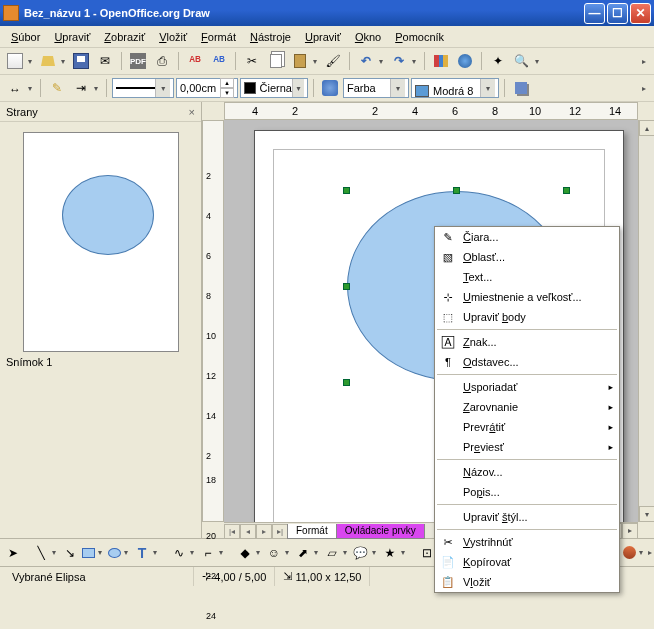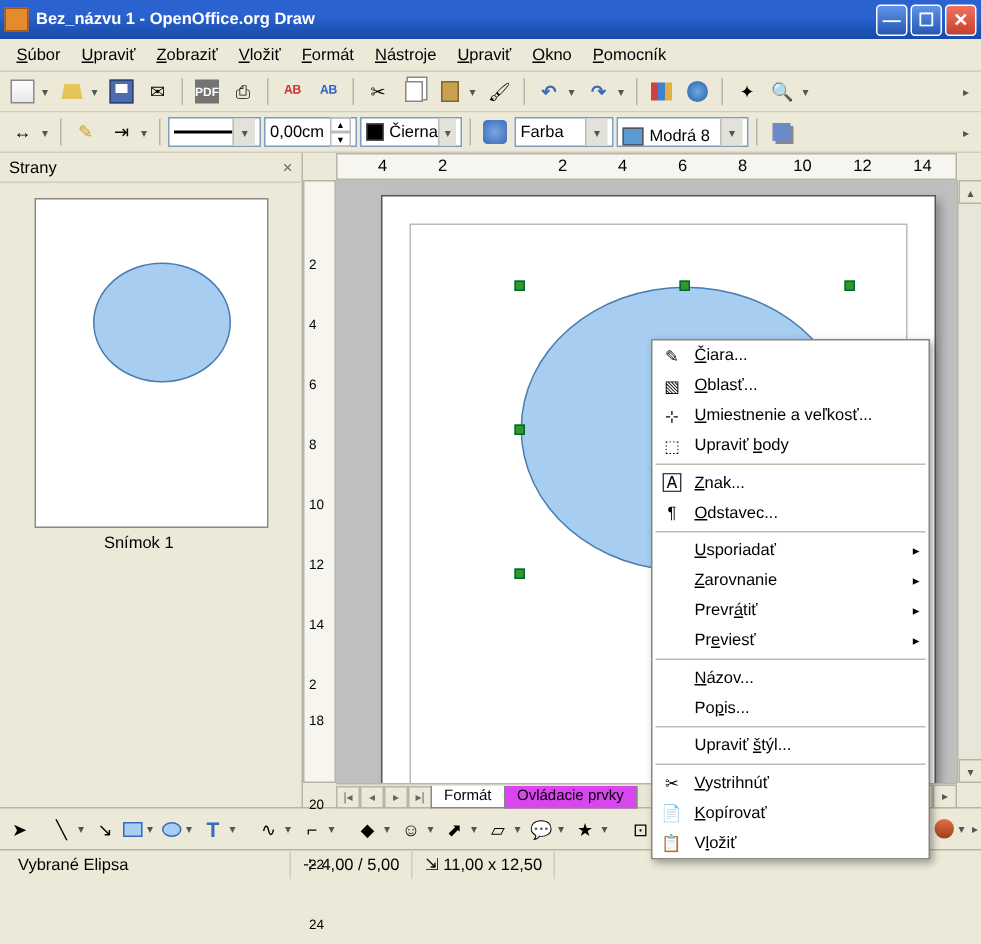--- a/index.html
+++ b/index.html
@@ -46,21 +46,21 @@
 
 
 .mainrow { display: flex; height: 436px; }
 .sidepanel { width: 202px; border-right: 1px solid #b8b5a5; display:flex;flex-direction:column; background:#ece9d8;}
 .sidehdr { height: 20px; display:flex; align-items:center; padding:0 6px; border-bottom:1px solid #d0cdbd;}
 .sidehdr .x { margin-left:auto; color:#666; cursor:default;}
 .thumbarea { flex:1; padding: 10px 6px; }
 .thumb { width: 156px; height: 220px; background:#fff; border:1px solid #888; margin: 0 auto; position:relative;}
 .thumb-ellipse { position:absolute; left:38px; top:42px; width:92px; height:80px; background:#a7cdf0; border:1px solid #4a7cb0; border-radius:50%;}
 .thumbnum { position:absolute; left:-12px; top:0; font-size:11px;}
-.thumblabel { text-align:center; padding: 4px 16px 0 0; }
+.thumblabel { text-align:left; padding: 4px 16px 0 0; }
 
 .canvaswrap { flex:1; position:relative; background:#ece9d8;}
 .rulerH { position:absolute; left:22px; right:16px; top:0; height:18px; background:#f6f5ef; border:1px solid #b8b5a5; display:flex; align-items:flex-end; font-size:9px; overflow:hidden;}
 .rulerH span { position:absolute; bottom:2px; transform:translateX(-50%);}
 .rulerV { position:absolute; left:0; top:18px; bottom:16px; width:22px; background:#f6f5ef; border:1px solid #b8b5a5;}
 .rulerV span { position:absolute; left:3px; font-size:9px; transform:translateY(-50%);}
 .canvasarea { position:absolute; left:22px; top:18px; right:16px; bottom:16px; background:#bfbfbf; overflow:hidden;}
 .page { position:absolute; left:30px; top:10px; width:370px; height:500px; background:#fff; box-shadow:3px 3px 6px rgba(0,0,0,.3); border:1px solid #555;}
 .page-margin { position:absolute; inset:18px; border:1px solid #bbb;}
 .page-ellipse { position:absolute; left:92px; top:60px; width:220px; height:190px; background:#a7cdf0; border:1px solid #4a7cb0; border-radius:50%;}
@@ -396,20 +396,23 @@
 <div class="ctxmenu" id="ctxmenu">
     <div class="ctxitem">
       <span class="ctxico">✎</span>
       <span><span class="ctxkey">Č</span>iara...</span>
     </div>
     <div class="ctxitem">
       <span class="ctxico">▧</span>
       <span><span class="ctxkey">O</span>blasť...</span>
     </div>
     <div class="ctxitem">
+      <span><span class="ctxkey">T</span>ext...</span>
+    </div>
+    <div class="ctxitem">
       <span class="ctxico">⊹</span>
       <span><span class="ctxkey">U</span>miestnenie a veľkosť...</span>
     </div>
     <div class="ctxitem">
       <span class="ctxico">⬚</span>
       <span>Upraviť <span class="ctxkey">b</span>ody</span>
     </div>
     <div class="ctxsep"></div>
     <div class="ctxitem">
       <span class="ctxico">🄰</span>

